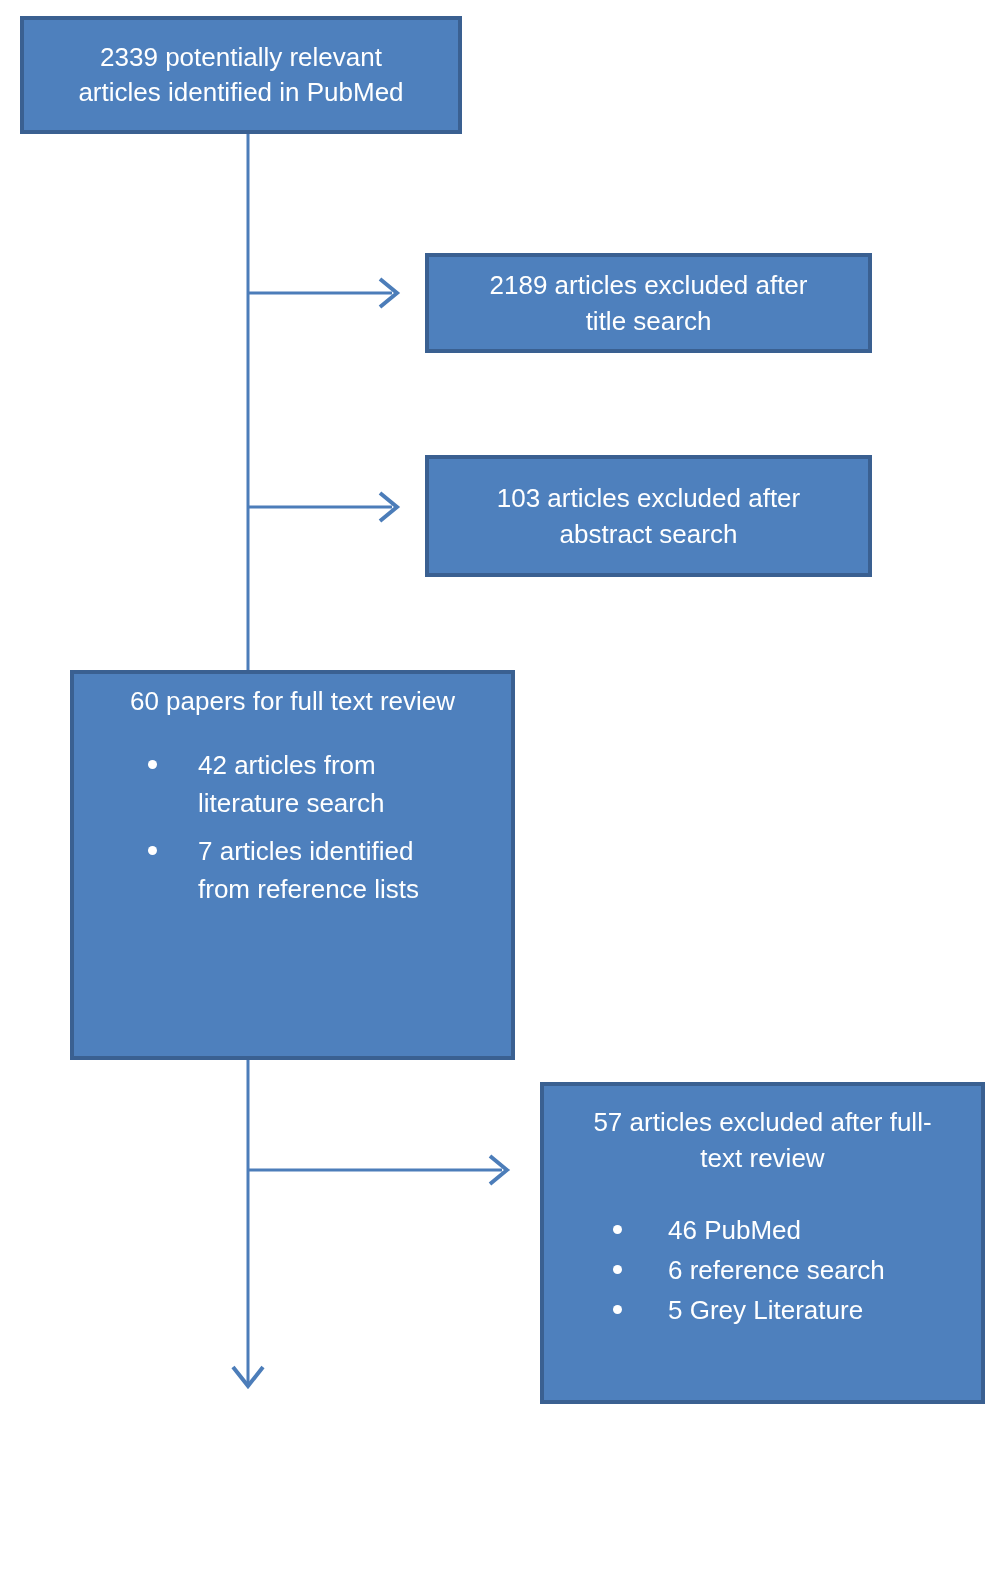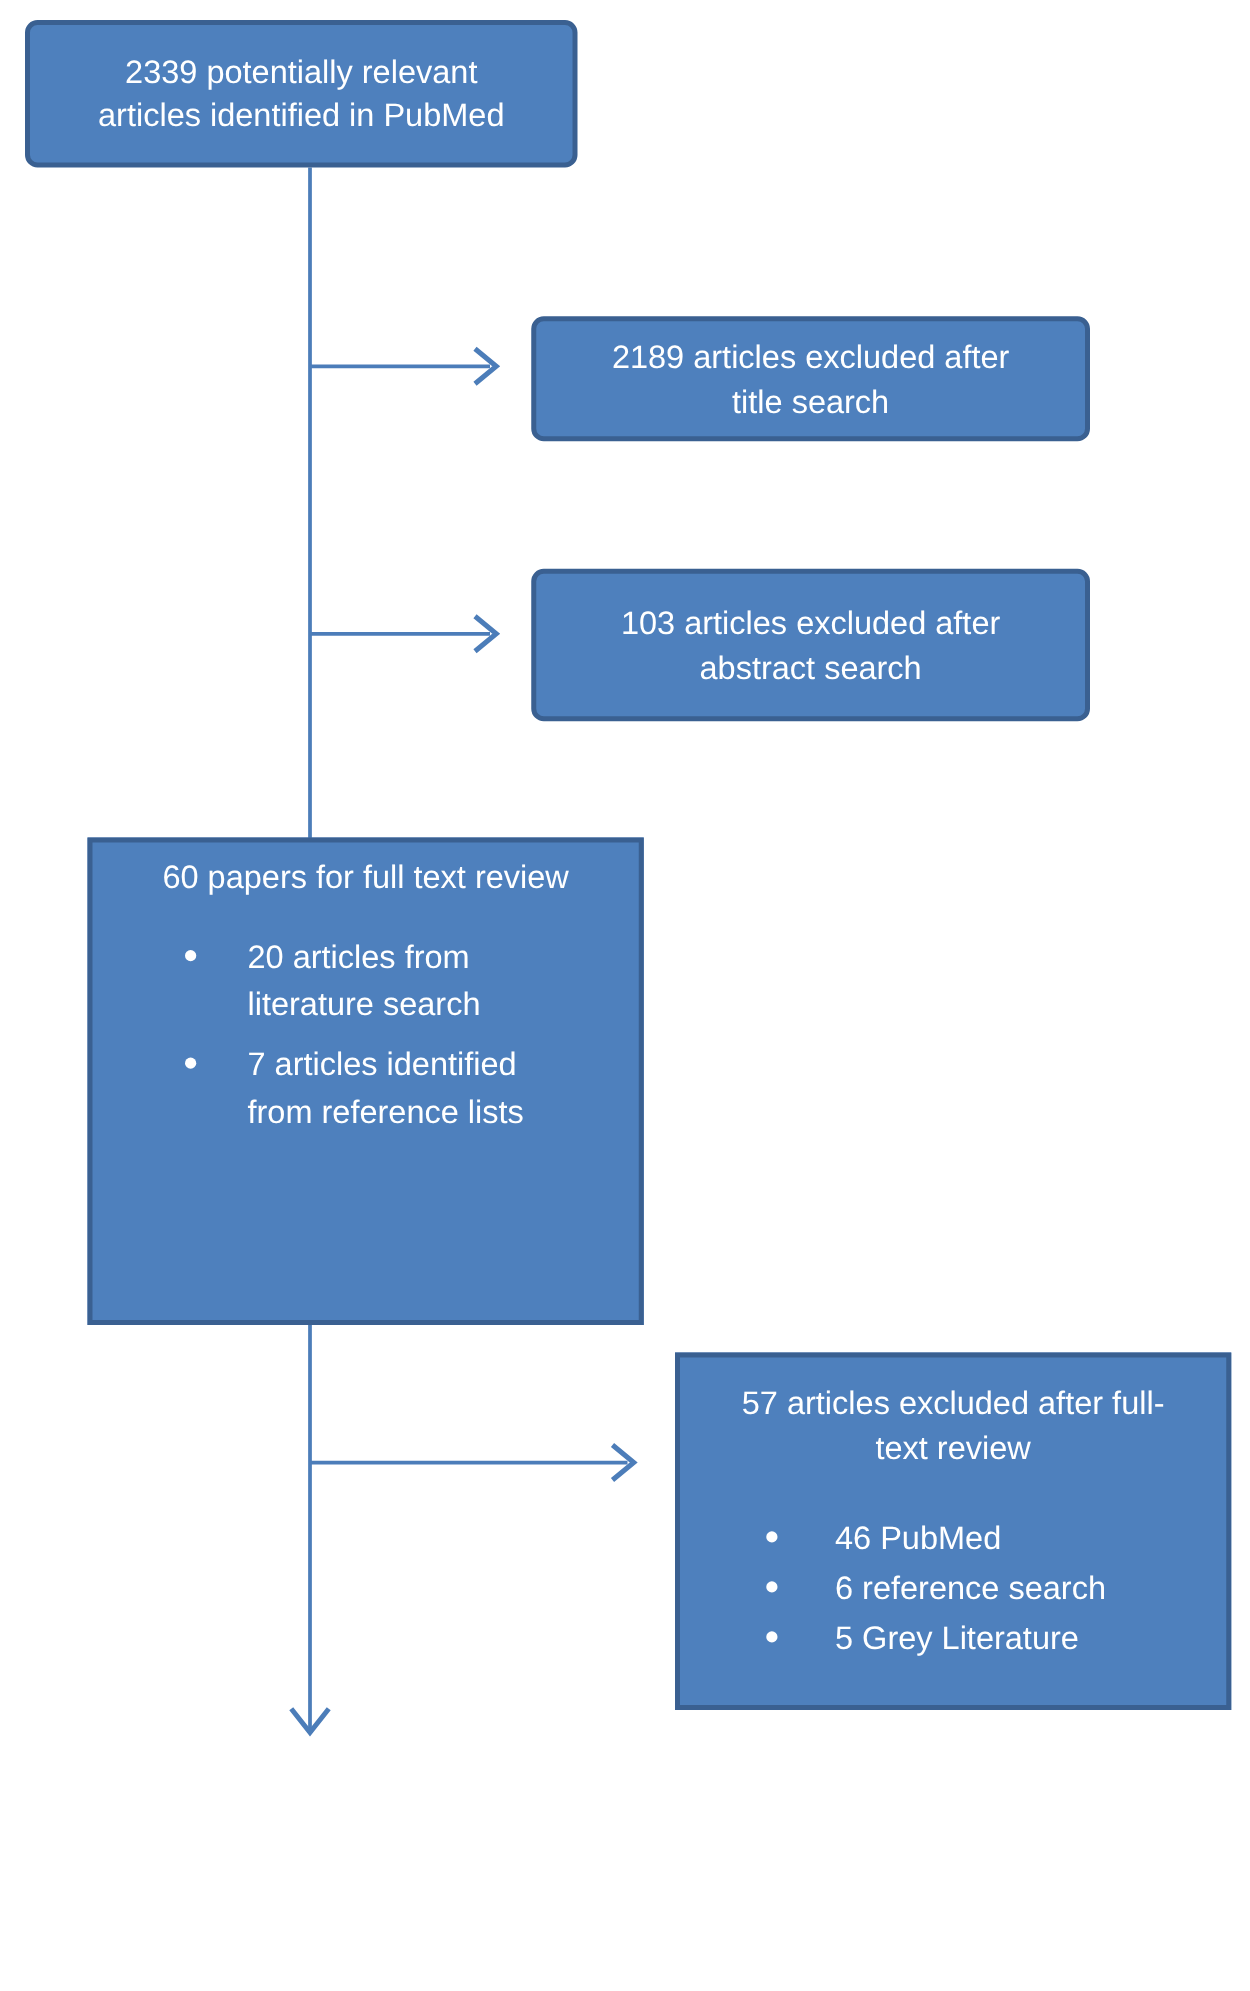--- a/index.html
+++ b/index.html
@@ -22,31 +22,31 @@
   .ln{stroke:var(--arrow);stroke-width:3;fill:none;}
   .hd{stroke:var(--arrow);stroke-width:4;fill:none;stroke-linecap:butt;stroke-linejoin:miter;}
   .box{
     position:absolute;
     box-sizing:border-box;
     background:var(--box-fill);
     border:4px solid var(--box-border);
     font-size:26px;
     color:var(--text);
   }
-  .pre{white-space:pre-line;border-radius:10px;}
+  .pre{white-space:pre-line;}
   .center{
     display:flex;align-items:center;justify-content:center;
     text-align:center;
   }
   #box-identified{left:20px;top:16px;width:442px;height:118px;line-height:35px;}
   #box-excluded-title{left:425px;top:253px;width:447px;height:100px;line-height:36px;}
   #box-excluded-abstract{left:425px;top:455px;width:447px;height:122px;line-height:36px;justify-content:center;}
   #box-fulltext{left:70px;top:670px;width:445px;height:390px;padding-top:9px;}
   #box-fulltext .box-title{text-align:center;line-height:36px;}
-  #box-excluded-fulltext{left:540px;top:1082px;width:445px;height:286px;padding-top:18px;}
+  #box-excluded-fulltext{left:540px;top:1082px;width:445px;height:322px;padding-top:18px;}
   #box-excluded-fulltext .box-title{text-align:center;line-height:36px;}
   #box-included{left:100px;top:1393px;width:443px;height:184px;padding-top:14px;text-align:center;line-height:38px;}
   ul.bullets{list-style:none;margin:0;padding:0;}
   #box-fulltext ul.bullets{margin-top:27px;}
   #box-fulltext ul.bullets li{display:flex;line-height:38px;margin-bottom:10px;}
   #box-fulltext .dot{margin-left:74px;margin-top:14px;}
   #box-fulltext .btxt{margin-left:41px;width:268px;}
   #box-excluded-fulltext ul.bullets{margin-top:34px;}
   #box-excluded-fulltext ul.bullets li{display:flex;line-height:40px;margin-bottom:0;}
   #box-excluded-fulltext .dot{margin-left:69px;margin-top:15px;}
@@ -86,21 +86,21 @@
   <div id="box-excluded-abstract" class="box center pre">
     <div>103 articles excluded after
 abstract search</div>
   </div>
 
   <div id="box-fulltext" class="box">
     <div class="box-title">60 papers for full text review</div>
     <ul class="bullets">
       <li>
         <span class="dot"></span>
-        <span class="btxt">20 articles from literature search</span>
+        <span class="btxt">42 articles from literature search</span>
       </li>
       <li>
         <span class="dot"></span>
         <span class="btxt">7 articles identified from reference lists</span>
       </li>
     </ul>
   </div>
 
   <div id="box-excluded-fulltext" class="box">
     <div class="box-title pre">57 articles excluded after full-

